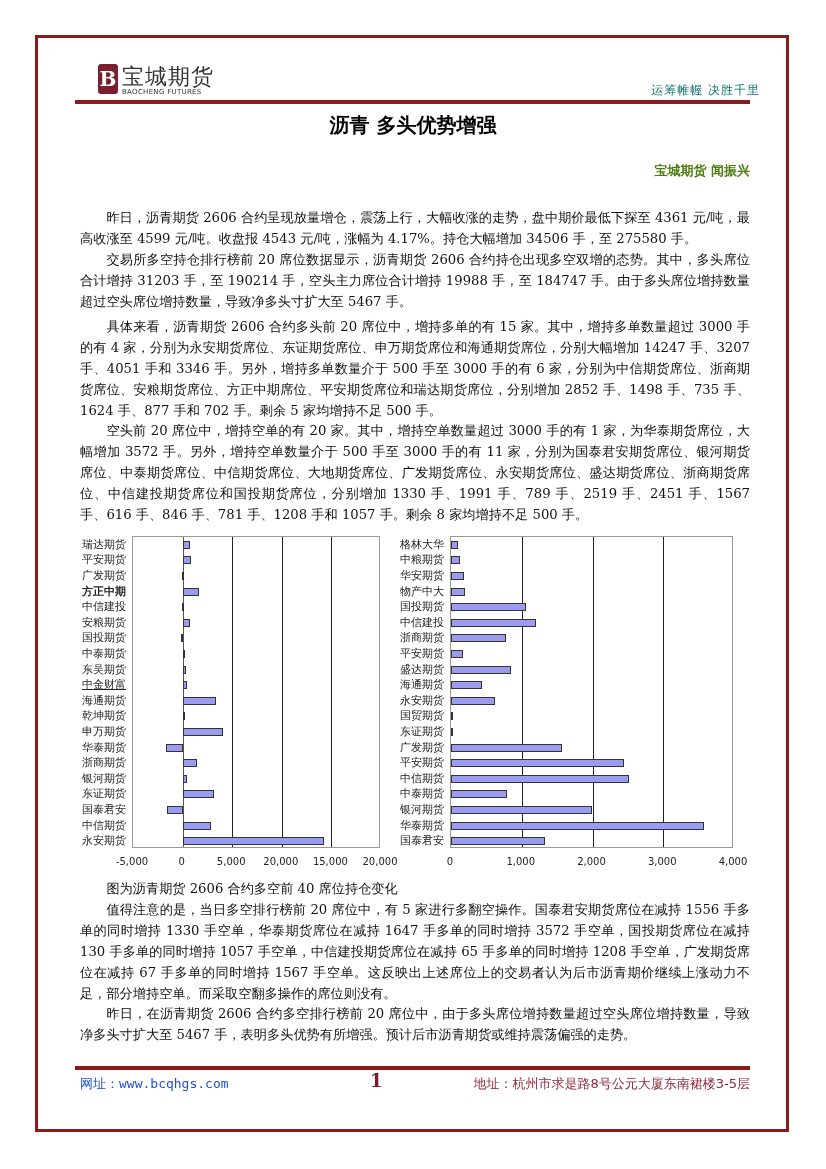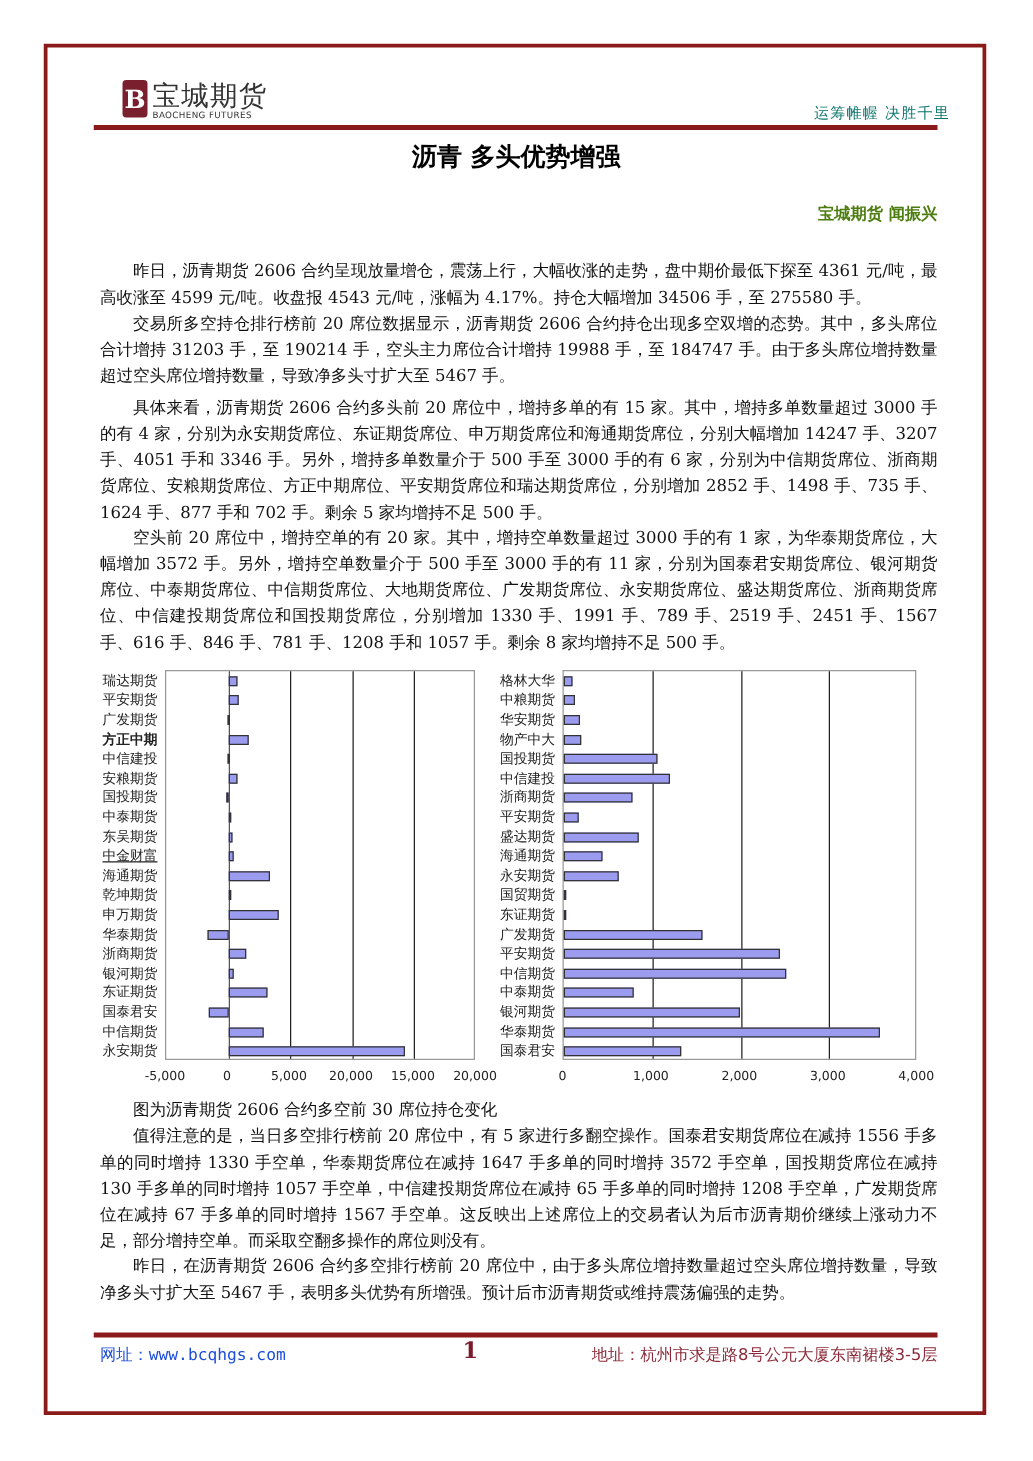--- a/index.html
+++ b/index.html
@@ -158,20 +158,20 @@
     <div class="cat-label" style="right: 316px; top: 190px;">东证期货</div>
     <div class="cat-label" style="right: 316px; top: 205.6px;">广发期货</div>
     <div class="cat-label" style="right: 316px; top: 221.2px;">平安期货</div>
     <div class="cat-label" style="right: 316px; top: 236.8px;">中信期货</div>
     <div class="cat-label" style="right: 316px; top: 252.4px;">中泰期货</div>
     <div class="cat-label" style="right: 316px; top: 268px;">银河期货</div>
     <div class="cat-label" style="right: 316px; top: 283.6px;">华泰期货</div>
     <div class="cat-label" style="right: 316px; top: 299.2px;">国泰君安</div>
   </div>
 
-<p class="caption" style="top:878px">图为沥青期货 2606 合约多空前 30 席位持仓变化</p>
+<p class="caption" style="top:878px">图为沥青期货 2606 合约多空前 40 席位持仓变化</p>
 <p class="para" style="top:899px">值得注意的是，当日多空排行榜前 20 席位中，有 5 家进行多翻空操作。国泰君安期货席位在减持 1556 手多单的同时增持 1330 手空单，华泰期货席位在减持 1647 手多单的同时增持 3572 手空单，国投期货席位在减持 130 手多单的同时增持 1057 手空单，中信建投期货席位在减持 65 手多单的同时增持 1208 手空单，广发期货席位在减持 67 手多单的同时增持 1567 手空单。这反映出上述席位上的交易者认为后市沥青期价继续上涨动力不足，部分增持空单。而采取空翻多操作的席位则没有。</p>
 <p class="para" style="top:1003px">昨日，在沥青期货 2606 合约多空排行榜前 20 席位中，由于多头席位增持数量超过空头席位增持数量，导致净多头寸扩大至 5467 手，表明多头优势有所增强。预计后市沥青期货或维持震荡偏强的走势。</p>
 
 <div class="footer-rule"></div>
 <div class="footer-web">网址：www.bcqhgs.com</div>
 <div class="footer-page">1</div>
 <div class="footer-addr">地址：杭州市求是路8号公元大厦东南裙楼3-5层</div>
 
 </body></html>

